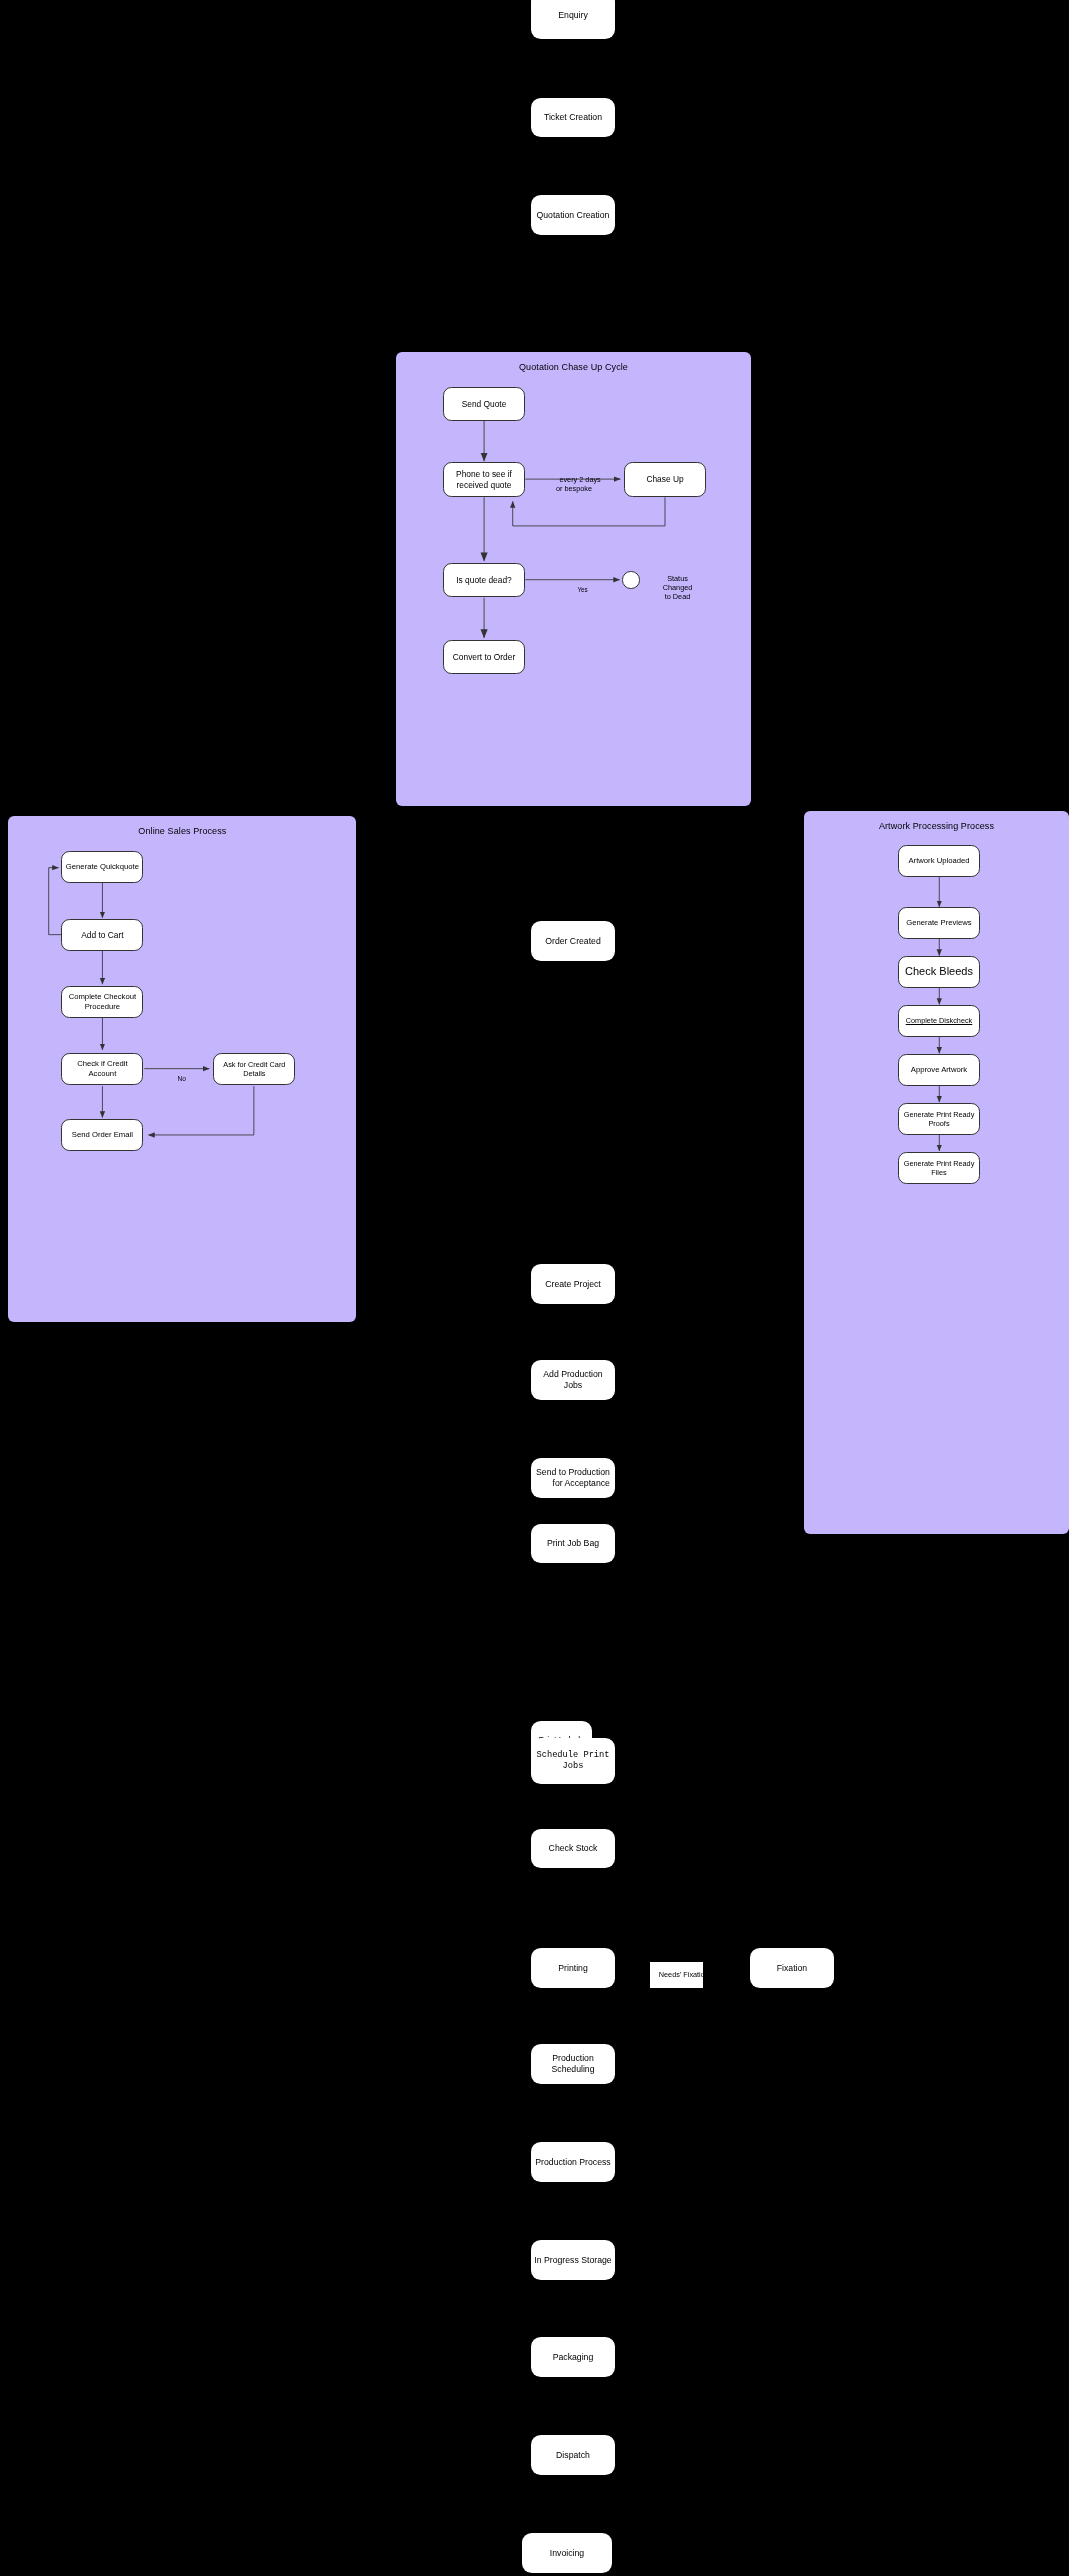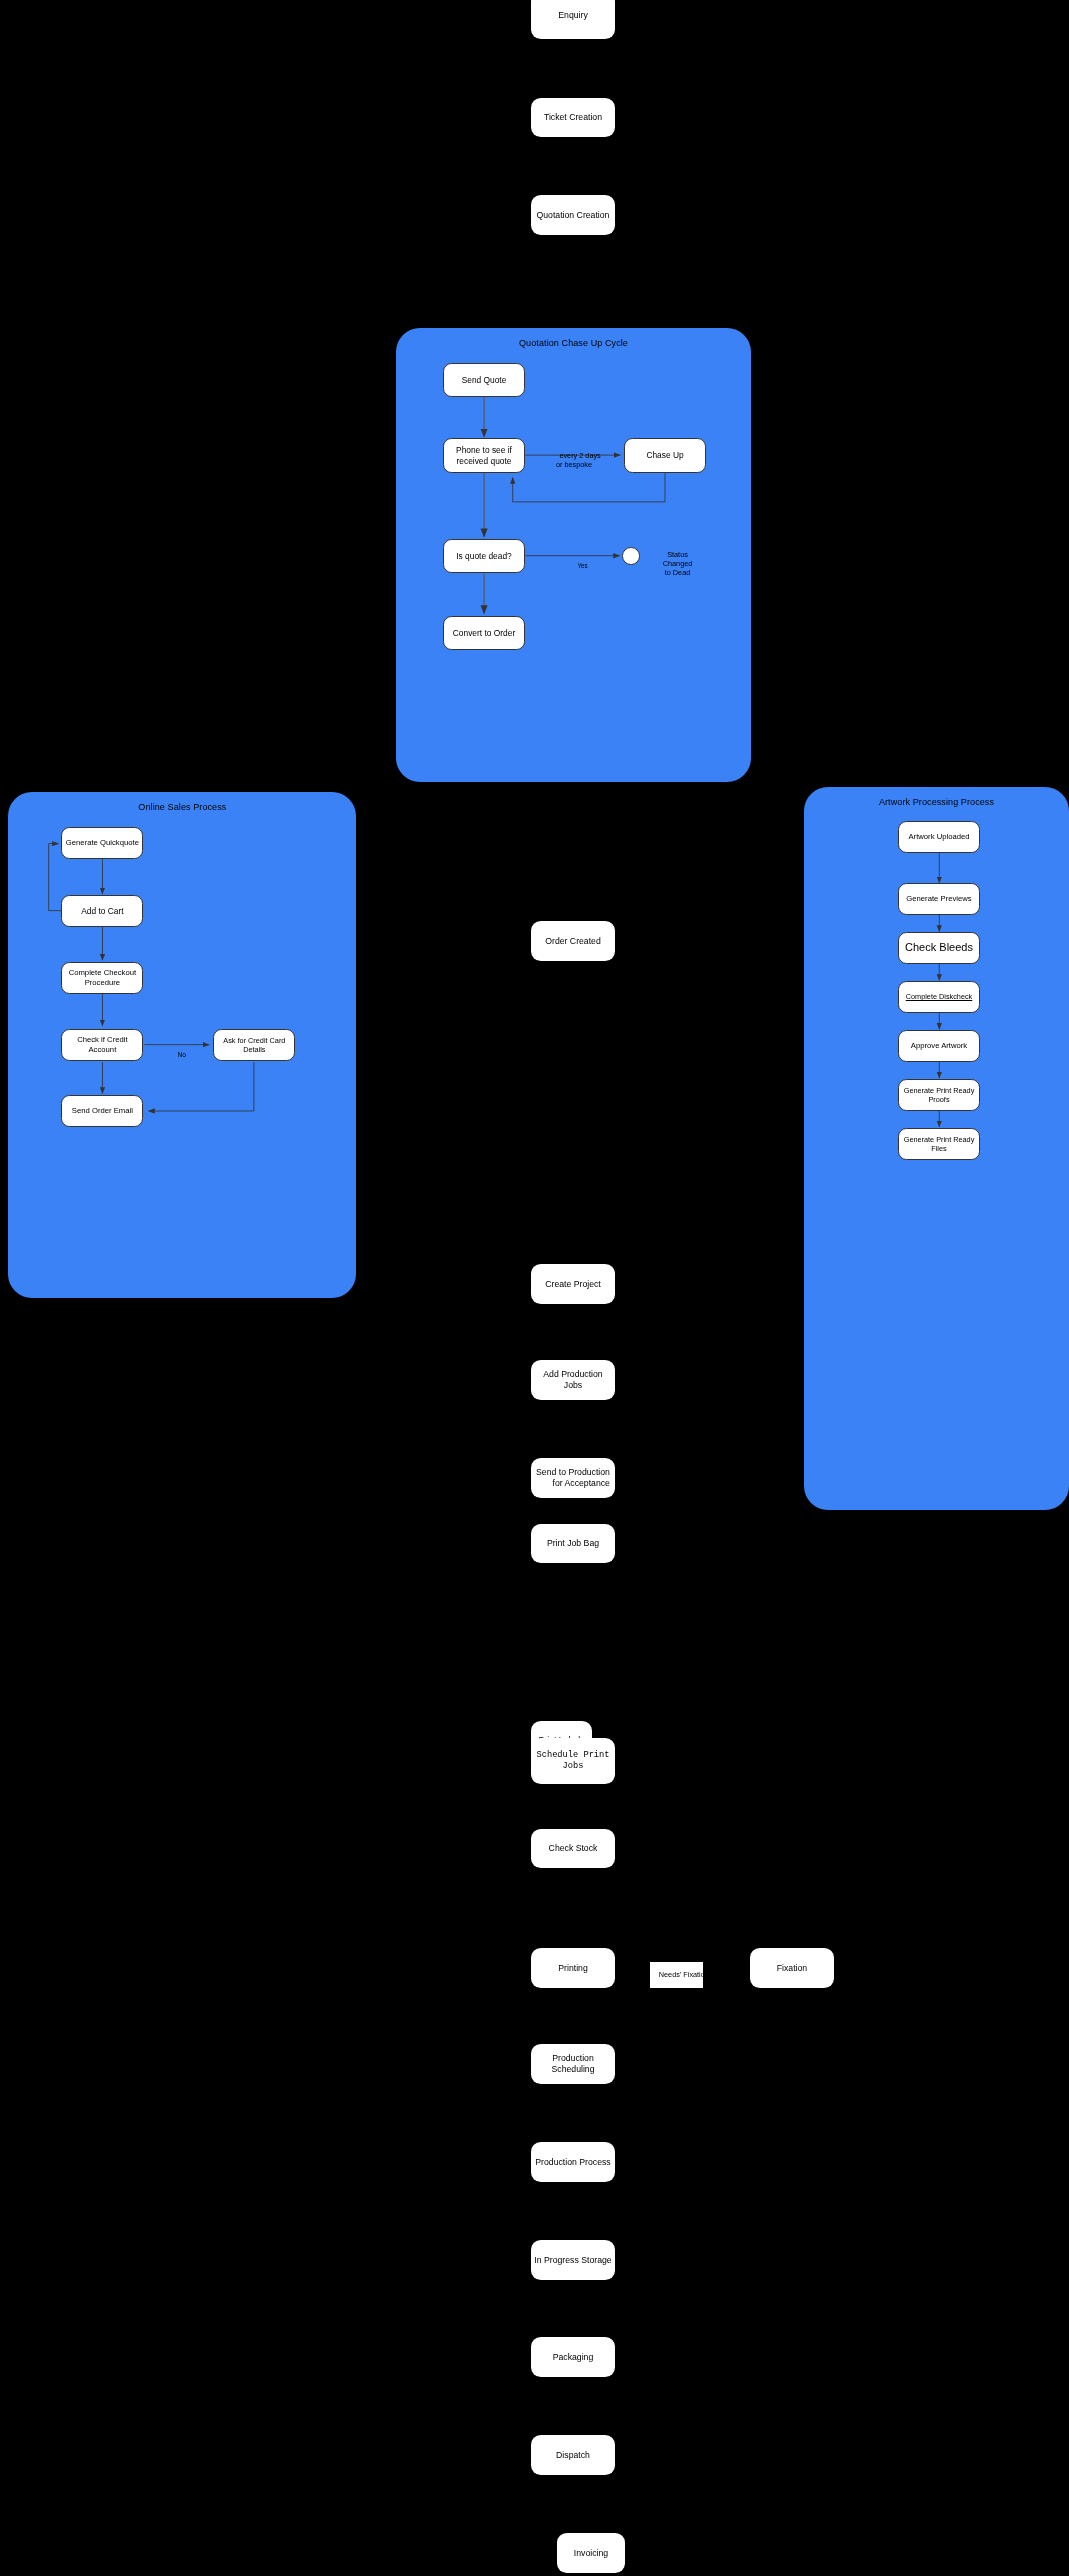--- a/index.html
+++ b/index.html
@@ -12,23 +12,24 @@
     width: 1069px;
     height: 2576px;
     background: #000000;
     font-family: "Liberation Sans", sans-serif;
     overflow: hidden;
   }
 
   
   .group-panel {
     position: absolute;
-    background: #3b82f6;
-    border-radius: 24px;
+    background: #c4b5fd;
+    border-radius: 6px;
     box-sizing: border-box;
+    margin-top: 24px;
   }
   .group-title {
     position: absolute;
     top: 9.8px;
     left: 0;
     right: 0;
     text-align: center;
     font-size: 9px;
     color: #000000;
     letter-spacing: 0.1px;
@@ -179,21 +180,21 @@
   </div>
 
   <div class="node" style="left:531px; top:2337px; width:84px; height:40px;">
     <span>Packaging</span>
   </div>
 
   <div class="node" style="left:531px; top:2435px; width:84px; height:40px;">
     <span>Dispatch</span>
   </div>
 
-  <div class="node" style="left:557px; top:2533px; width:68px; height:40px;">
+  <div class="node" style="left:522px; top:2533px; width:90px; height:40px;">
     <span>Invoicing</span>
   </div>
 
   <div class="group-panel" style="left:396px; top:328px; width:355px; height:454px;">
     <div class="group-title">Quotation Chase Up Cycle</div>
 
     <svg class="edge-svg" viewBox="0 0 508 650" width="355" height="454">
       <defs>
         <marker id="arrQ" markerWidth="9" markerHeight="9" refX="7.5" refY="3.2" orient="auto">
           <path d="M0,0 L8,3.2 L0,6.4 z" fill="#333333"></path>

